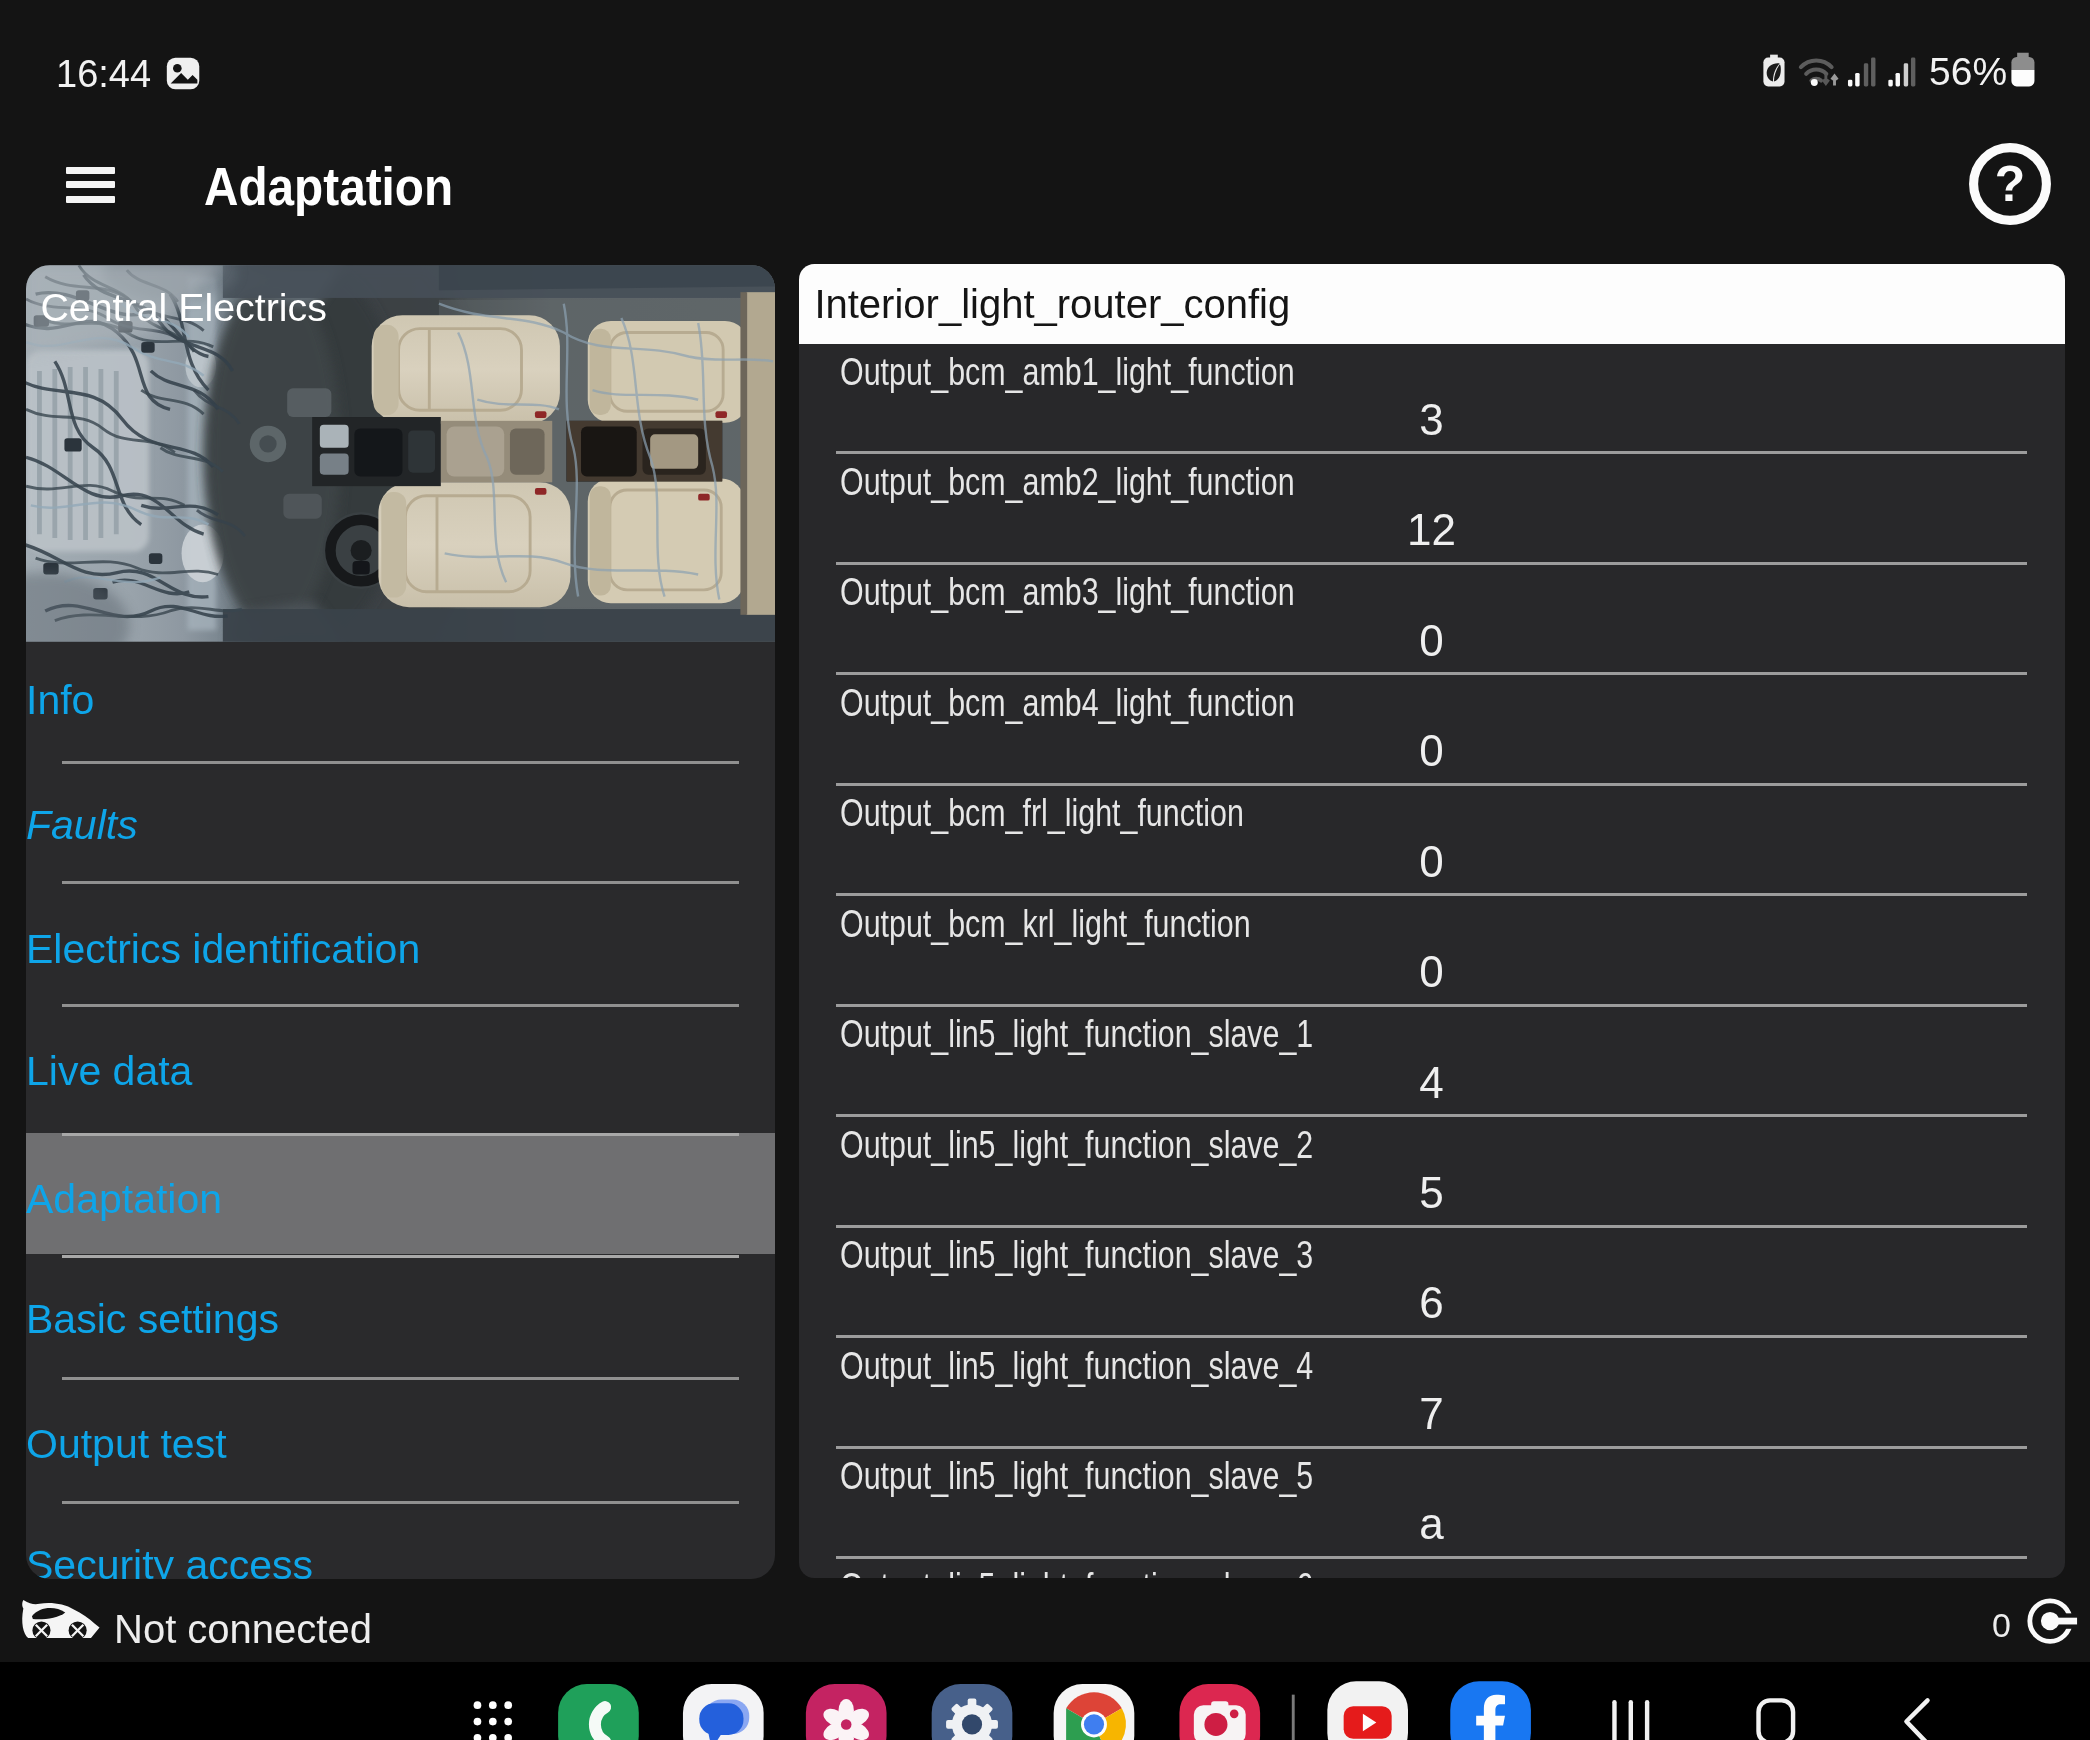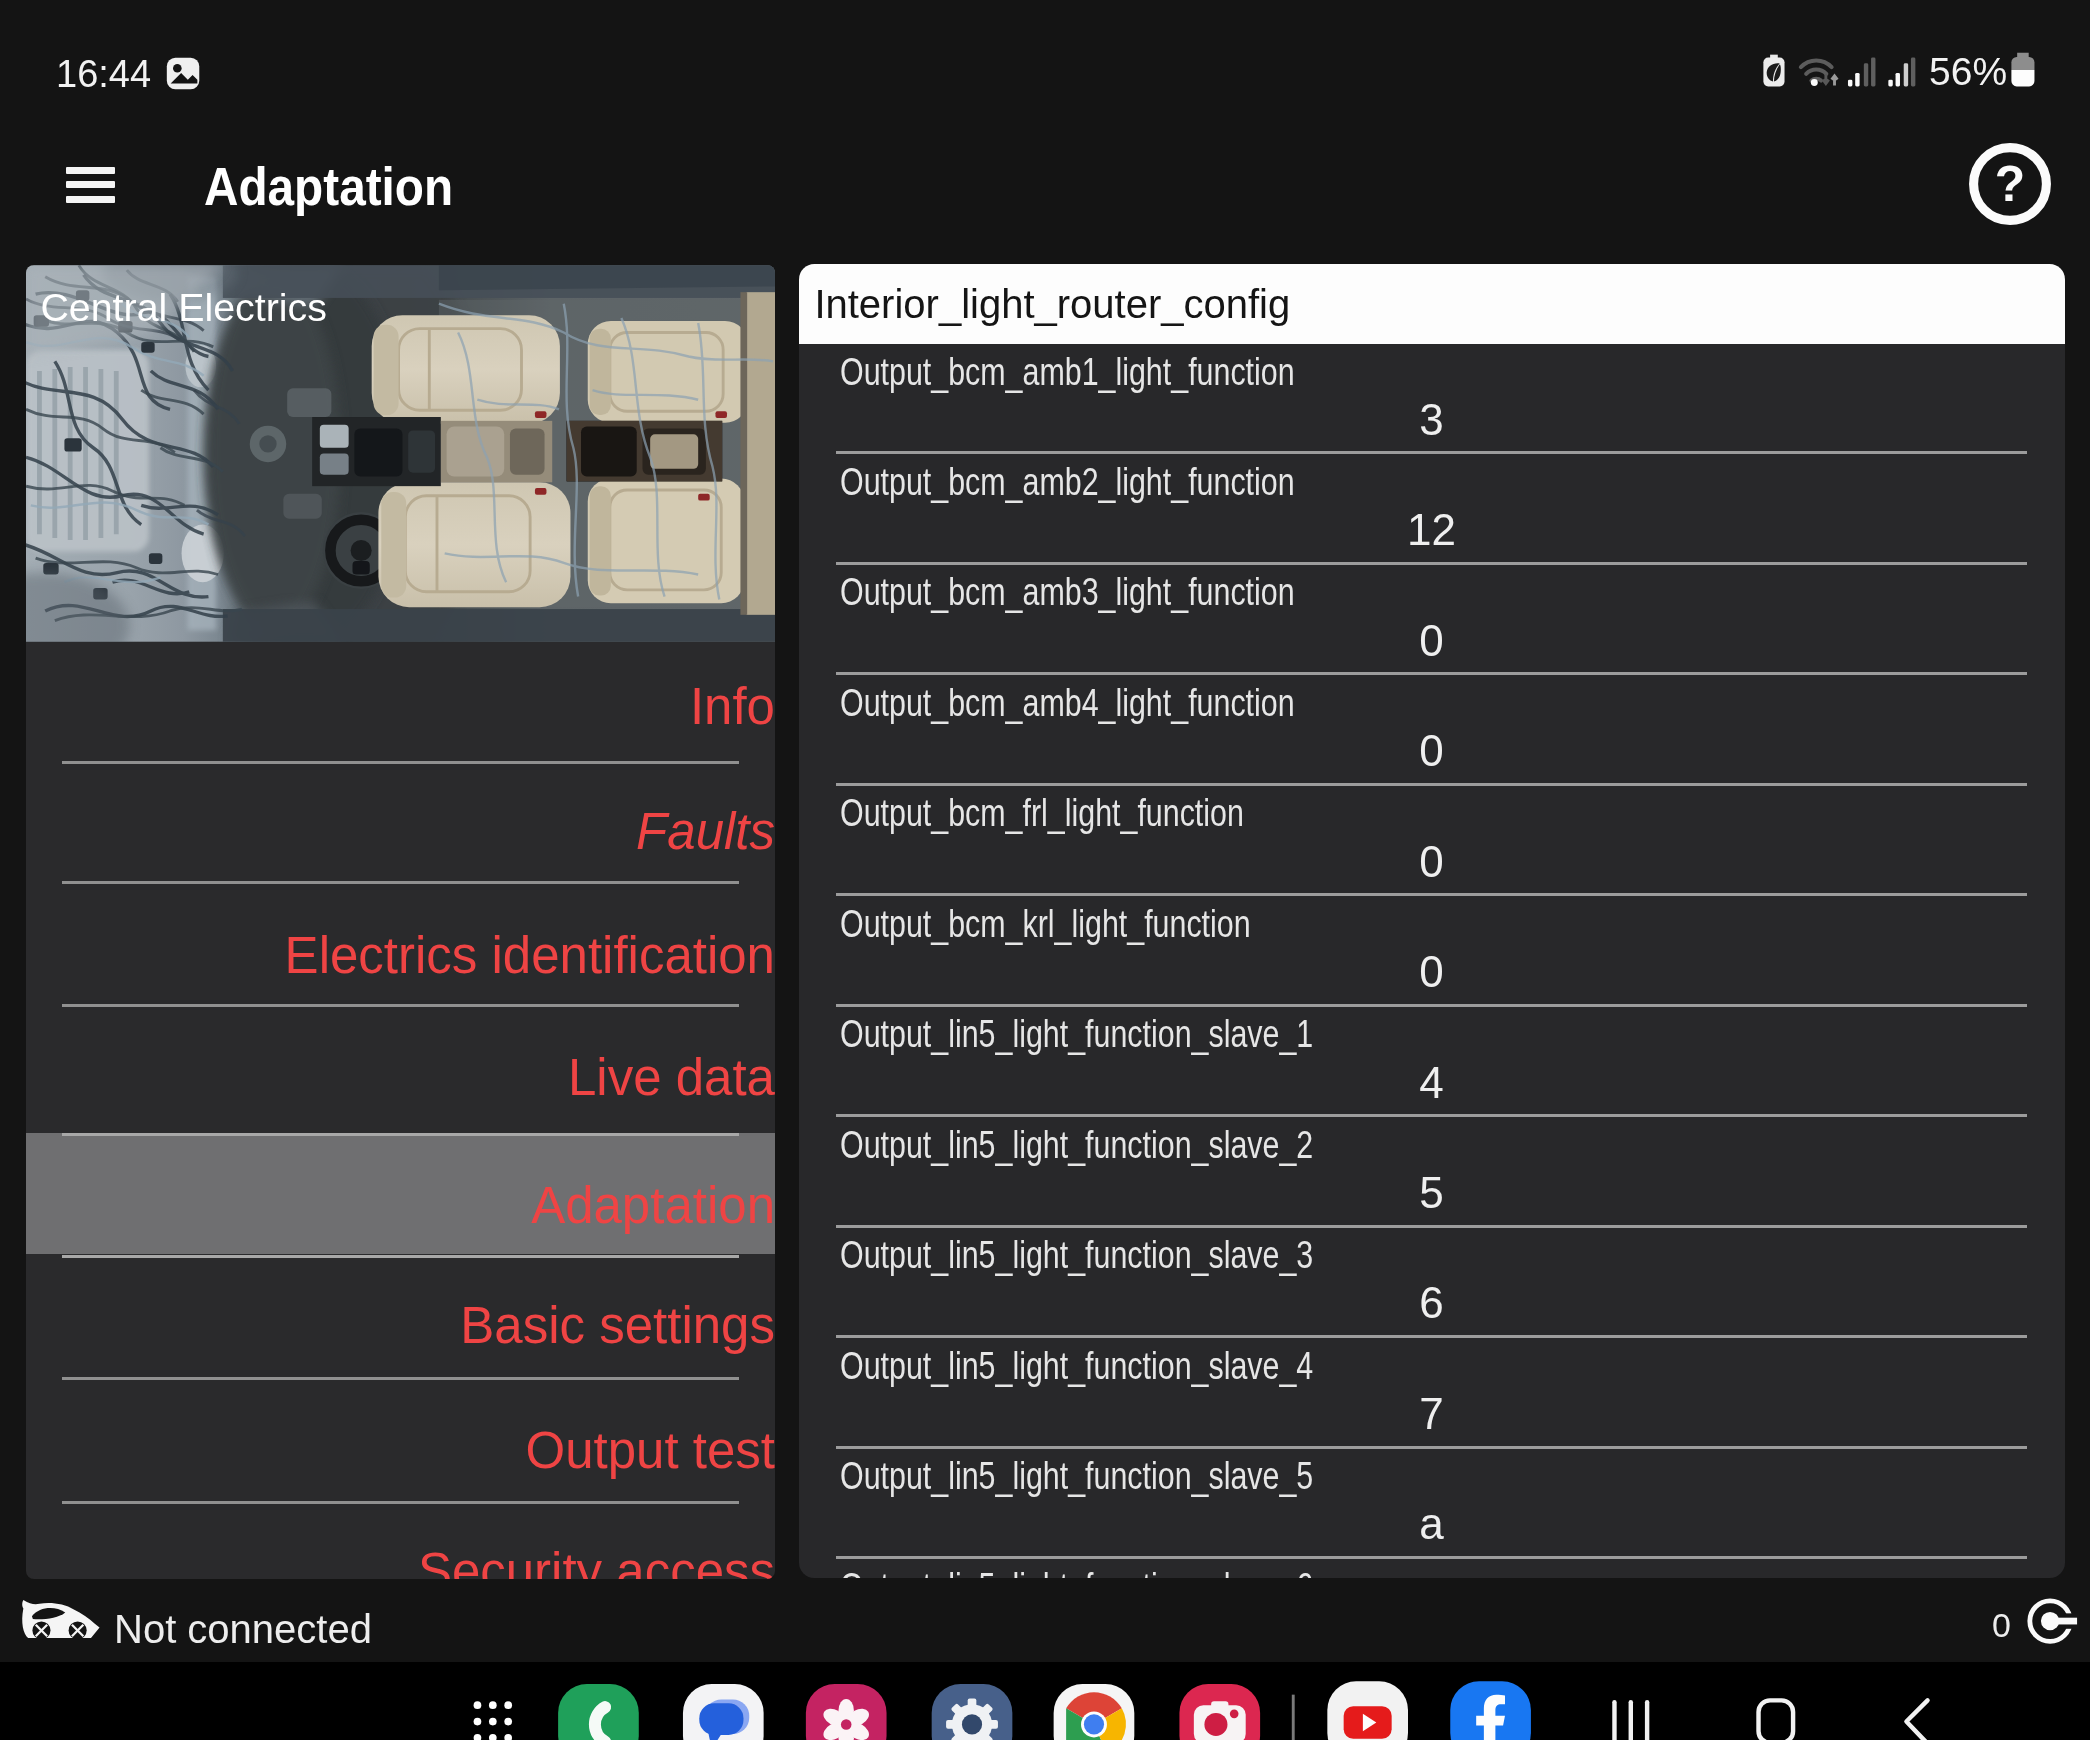--- a/index.html
+++ b/index.html
@@ -2,24 +2,24 @@
 <html><head>
 <meta charset="utf-8">
 <style>
   html,body{margin:0;padding:0;background:#141414;}
   *{-webkit-font-smoothing:antialiased;}
   #page{position:relative;width:2090px;height:1741px;background:#141414;overflow:hidden;
         font-family:"Liberation Sans", sans-serif;filter:blur(0px);margin-top:42px;}
   .abs{position:absolute;}
   .w{color:#f2f2f2;}
   
-  #lpanel{left:26px;top:223px;width:749px;height:1314px;background:#2a2a2c;border-radius:8px;overflow:hidden;}
+  #lpanel{left:26px;top:223px;width:749px;height:1314px;background:#2a2a2c;border-radius:24px;overflow:hidden;}
   #rpanel{left:799px;top:222px;width:1266px;height:1314px;background:#28282a;border-radius:15.4px;overflow:hidden;}
   #rheader{left:0;top:0;width:1266px;height:80px;background:#fdfdfd;}
-  .mitem{width:749px;text-align:right;font-size:51px;color:#ef4444;}
+  .mitem{width:749px;text-align:left;font-size:41px;color:#0ea5e9;}
   .mdiv{left:36px;width:677px;height:2.9px;background:#909090;}
   .rdiv{left:37px;width:1191px;height:2.9px;background:#9c9c9c;}
   .rlabel{left:41px;font-size:38px;color:#e6e6e6;transform:scaleX(0.8);transform-origin:left center;white-space:nowrap;}
   .rvalue{left:37px;width:1191px;text-align:center;font-size:44px;color:#efefef;}
   #navbar{left:0;top:1620px;width:2090px;height:121px;background:#000;}
 </style>
 </head>
 <body>
 <div id="page">
 

